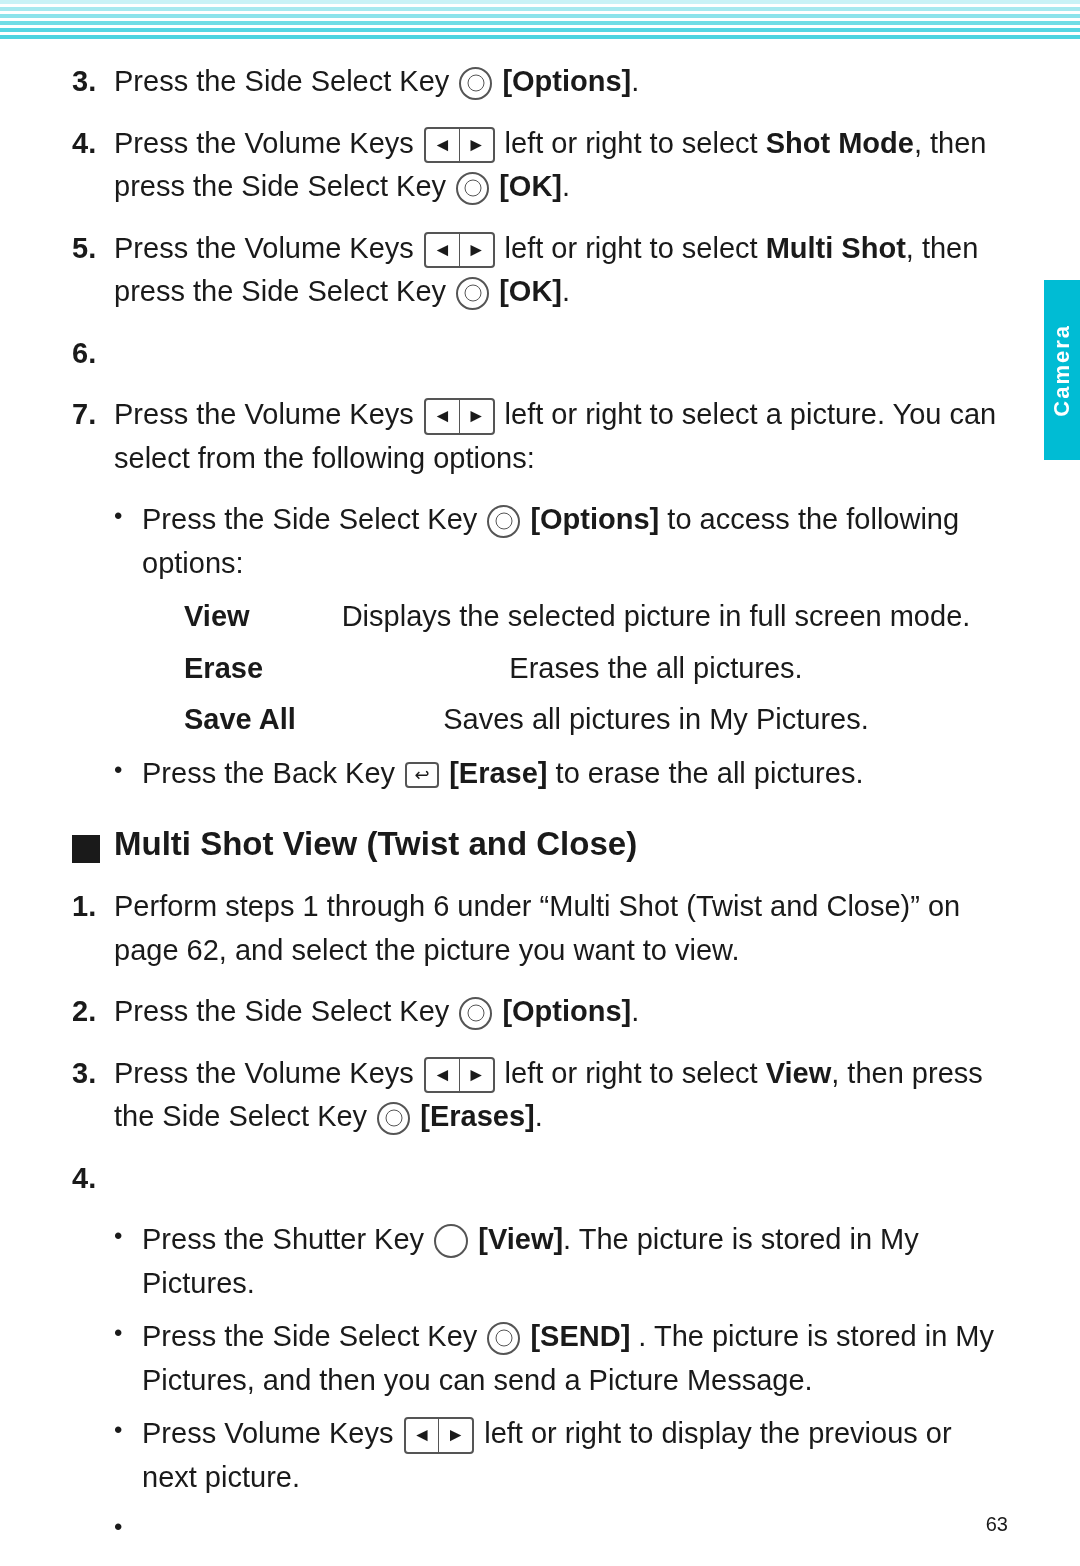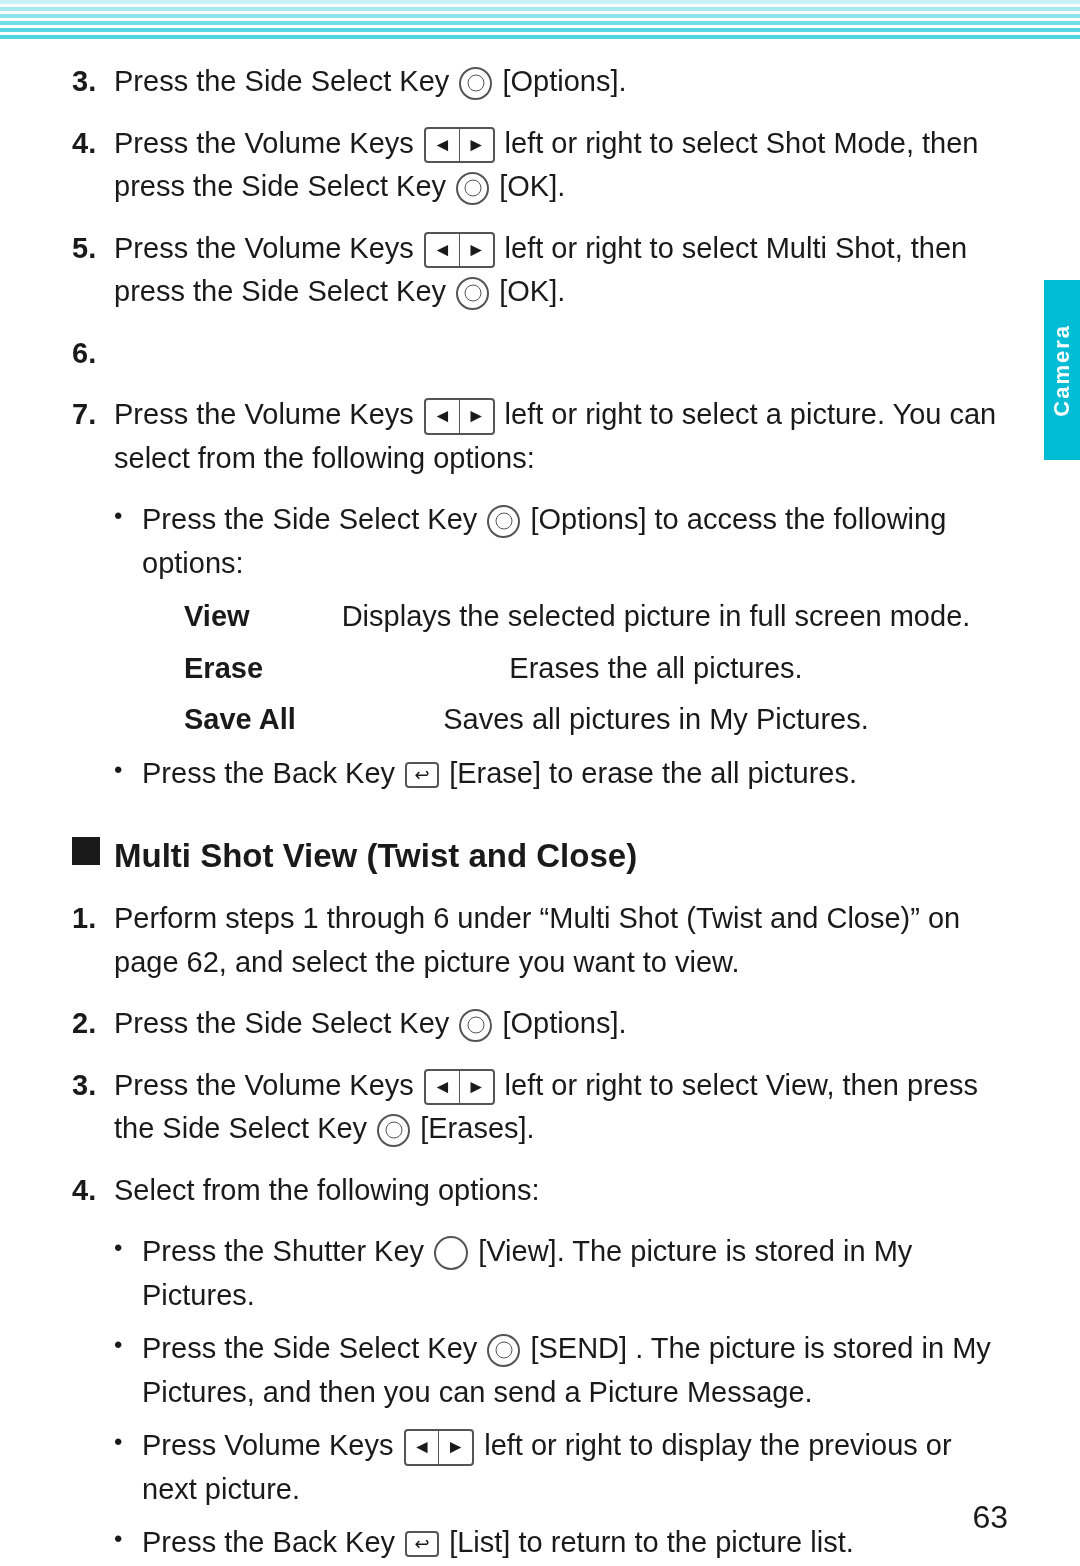--- a/index.html
+++ b/index.html
@@ -94,21 +94,21 @@
       font-size: 29px;
       flex-shrink: 0;
     }
 
     .item-text {
       font-size: 29px;
       line-height: 1.5;
     }
 
     .bold {
-      font-weight: normal;
+      font-weight: bold;
     }
 
     .shutter-key {
       display: inline-block;
       width: 34px;
       height: 34px;
       border: 2px solid #555;
       border-radius: 50%;
       vertical-align: middle;
       margin: 0 2px;
@@ -177,22 +177,22 @@
     }
 
     .def-desc {
       flex: 1;
       text-align: center;
     }
 
     
     .section-heading {
       display: flex;
-      align-items: flex-start;
-      margin-top: 42px;
+      align-items: flex-end;
+      margin-top: 30px;
       margin-bottom: 22px;
     }
 
     .section-heading-square {
       width: 28px;
       height: 28px;
       background: #1a1a1a;
       margin-right: 14px;
       flex-shrink: 0;
     }
@@ -200,21 +200,21 @@
     .section-heading-text {
       font-size: 33px;
       font-weight: bold;
     }
 
     
     .page-number {
       position: absolute;
       bottom: 30px;
       right: 72px;
-      font-size: 32px;
+      font-size: 20px;
       color: #1a1a1a;
     }
 
     .inline-key-box {
       display: inline-flex;
       align-items: center;
       border: 2px solid #555;
       border-radius: 4px;
       vertical-align: middle;
       margin: 0 2px;
@@ -393,21 +393,20 @@
         </span>
         left or right to select <span class="bold">View</span>,
         then press the Side Select Key
         <span class="circle-select"></span>
         <span class="bold">[Erases]</span>.
       </span>
     </div>
 
     <div class="numbered-item">
       <span class="num">4.</span>
-      <span class="item-text">Select from the following options:</span>
     </div>
 
     <div class="sub-items">
 
       <div class="bullet-item">
         <span class="bullet">•</span>
         <span class="bullet-text">
           Press the Shutter Key
           <span class="shutter-key"></span>
           <span class="bold">[View]</span>. The picture is stored in My Pictures.
@@ -430,25 +429,20 @@
           <span class="inline-key-box">
             <span class="key-cell">◄</span>
             <span class="key-cell">►</span>
           </span>
           left or right to display the previous or next picture.
         </span>
       </div>
 
       <div class="bullet-item">
         <span class="bullet">•</span>
-        <span class="bullet-text">
-          Press the Back Key
-          <span class="back-key"></span>
-          <span class="bold">[List]</span> to return to the picture list.
-        </span>
       </div>
 
     </div>
 
   </div>
 
   <div class="page-number">63</div>
 
 </div>
 

